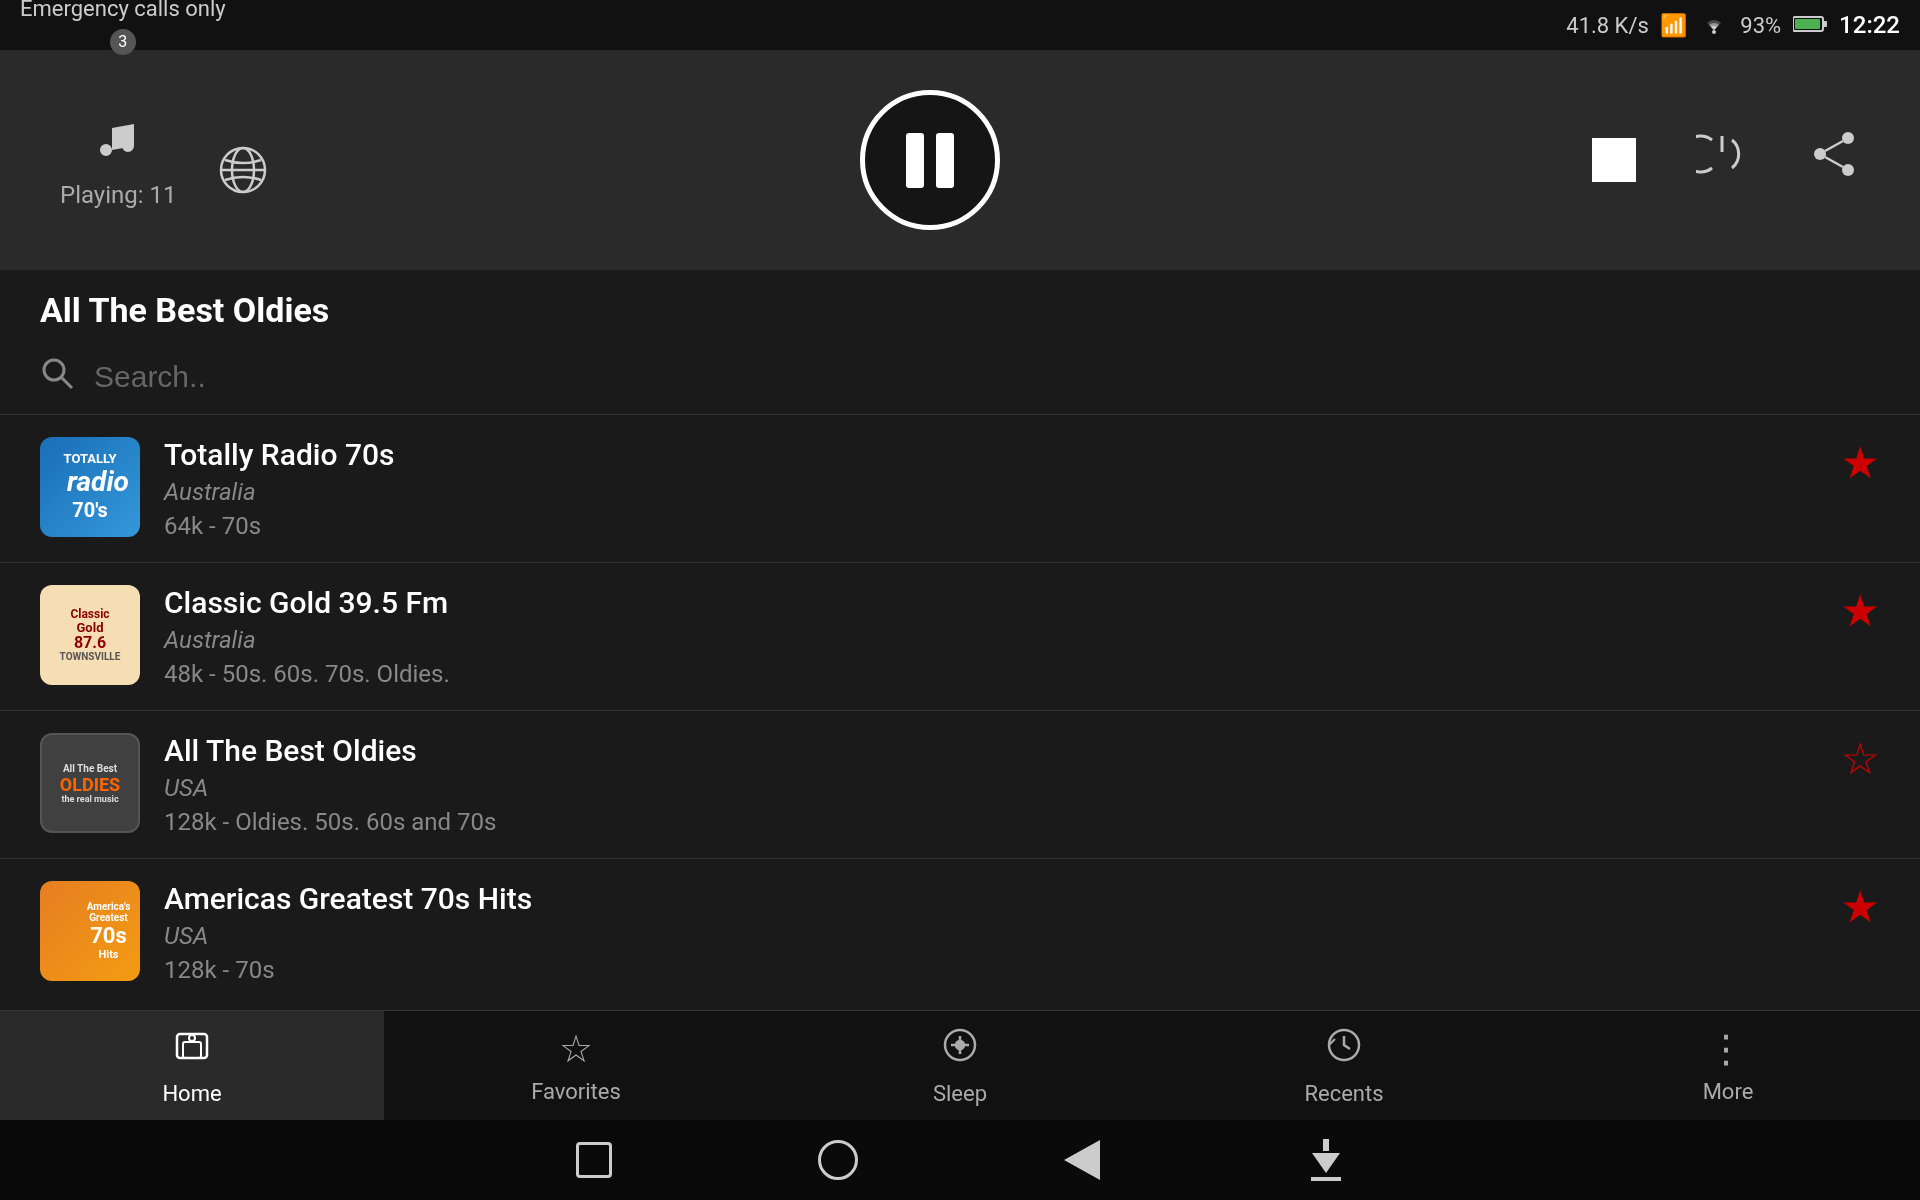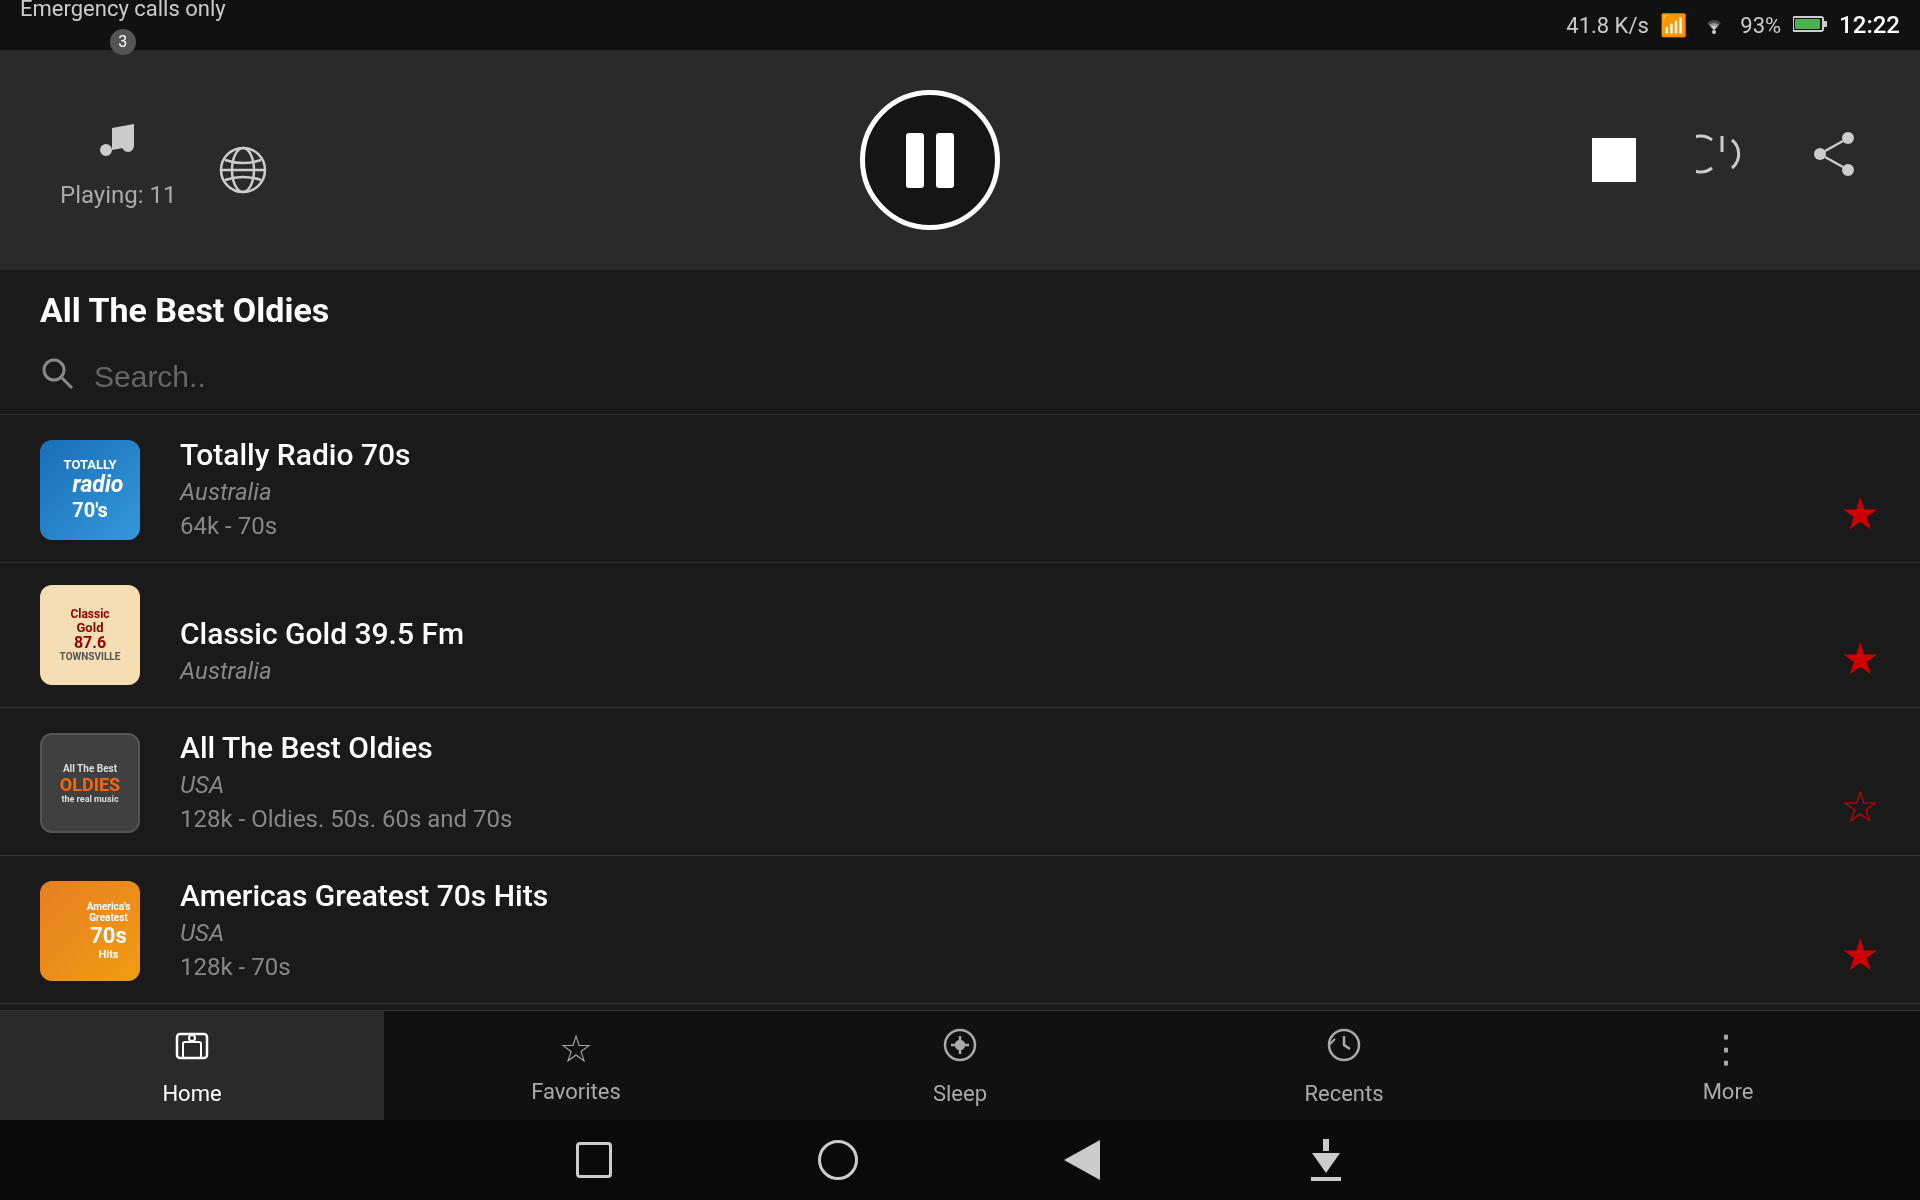--- a/index.html
+++ b/index.html
@@ -167,24 +167,24 @@
     }
 
     
     #station-list {
       width: 100%;
       overflow-y: auto;
       background: #1a1a1a;
     }
     .station-item {
       display: flex;
-      align-items: flex-end;
+      align-items: flex-start;
       padding: 22px 40px;
       border-bottom: 1px solid #333;
-      gap: 40px;
+      gap: 24px;
       cursor: pointer;
     }
     .station-logo {
       width: 100px;
       height: 100px;
       border-radius: 12px;
       flex-shrink: 0;
       display: flex;
       align-items: center;
       justify-content: center;
@@ -350,21 +350,21 @@
       padding: 6px;
     }
     .logo-70s-top {
       font-size: 13px;
       color: #fff;
       font-weight: bold;
       text-transform: uppercase;
       line-height: 1;
     }
     .logo-70s-mid {
-      font-size: 23px;
+      font-size: 28px;
       color: #fff;
       font-weight: bold;
       font-style: italic;
       margin-left: 16px;
     }
     .logo-70s-bot {
       font-size: 20px;
       color: #fff;
       font-weight: bold;
     }
@@ -534,20 +534,21 @@
       <div class="logo-cg-inner">
         <div class="logo-cg-top">Classic</div>
         <div class="logo-cg-mid">Gold</div>
         <div class="logo-cg-top" style="font-size:16px; color:#8B0000;">87.6</div>
         <div class="logo-cg-bot">TOWNSVILLE</div>
       </div>
     </div>
     <div class="station-info">
       <span class="station-name">Classic Gold 39.5 Fm</span>
       <span class="station-country">Australia</span>
+      <span class="station-details">48k - 50s. 60s. 70s. Oldies.</span>
     </div>
     <span class="star-btn">★</span>
   </div>
 
   <div class="station-item">
     <div class="station-logo logo-oldies">
       <div class="logo-oldies-inner">
         <div class="logo-oldies-top">All The Best</div>
         <div class="logo-oldies-mid">OLDIES</div>
         <div class="logo-oldies-bot">the real music</div>

